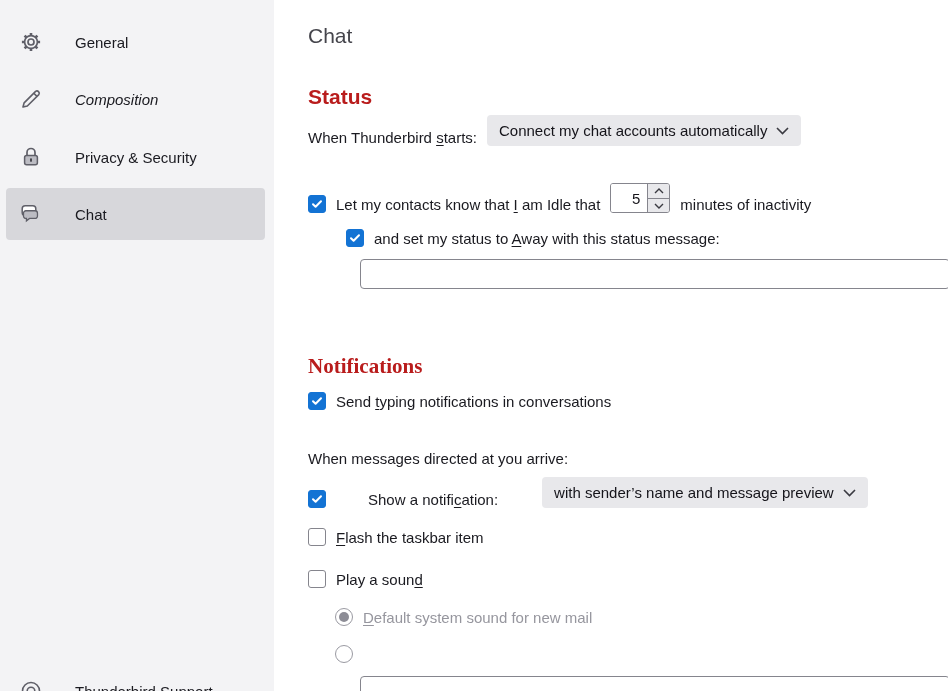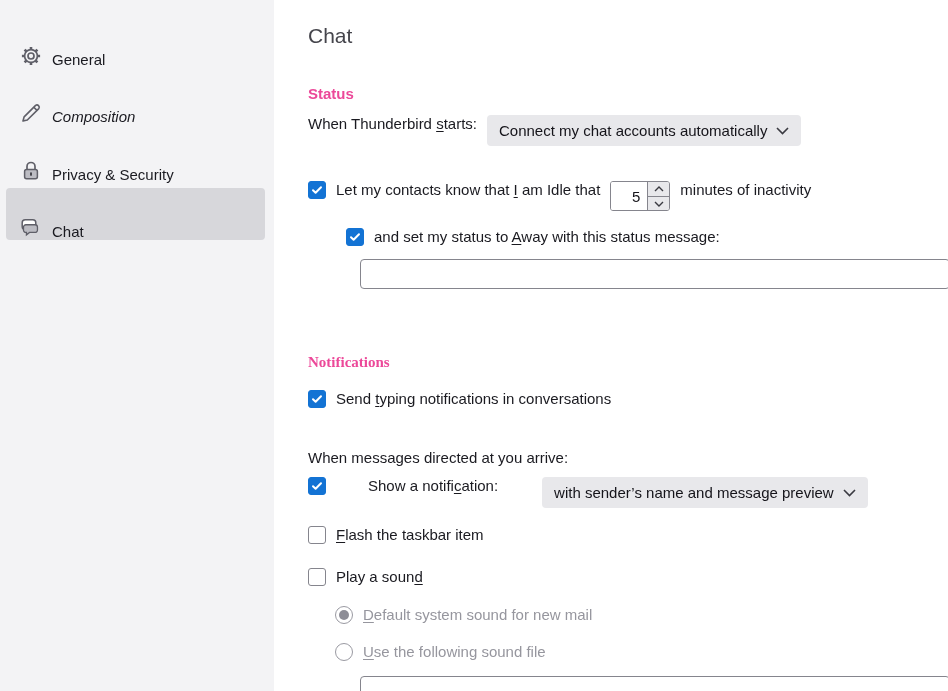--- a/index.html
+++ b/index.html
@@ -11,42 +11,42 @@
   }
   .app { position:relative; width:948px; height:691px; overflow:hidden; }
 
   
   .sidebar {
     position:absolute; left:0; top:0; width:274px; height:691px;
     background:#f3f3f5;
   }
   .nav-item {
     position:absolute; left:6px; width:259px; height:52px;
-    display:flex; align-items:flex-end; gap:9px; padding-left:13px;
+    display:flex; align-items:center; gap:32px; padding-left:13px;
     border-radius:4px; cursor:pointer;
   }
   .nav-item.selected { background:#d7d7db; }
   .nav-label { font-size:15px; color:#1a1a20; }
   .icon { display:flex; align-items:center; justify-content:center; width:24px; height:24px; flex:0 0 auto; }
 
   
   .main {
     position:absolute; left:274px; top:0; width:674px; height:691px;
     background:#ffffff; overflow:hidden;
   }
   .page-title {
     position:absolute; left:34px; top:24px; margin:0;
     font-size:21px; font-weight:400; color:#45454c;
   }
   .section-heading {
     position:absolute; left:34px; margin:0;
-    font-size:15px; font-weight:700; color:#ec4899;
+    font-size:21px; font-weight:700; color:#b91c1c;
   }
   .row {
-    position:absolute; display:flex; align-items:flex-start;
+    position:absolute; display:flex; align-items:flex-end;
     font-size:15px; color:#1a1a20; white-space:nowrap;
   }
   .ak { text-decoration:underline; text-underline-offset:2px; }
 
   
   .menulist {
     display:inline-flex; align-items:center; gap:9px;
     height:31px; padding:8px 12px;
     background:#e8e8eb; border:none; border-radius:4px;
     font-family:inherit; font-size:15px; color:#15141a; cursor:pointer;
@@ -269,19 +269,18 @@
 
     <div class="row disabled" style="left:61px; top:606px; height:20px;">
       <span class="radio selected"></span>
       <span class="gap-sm"></span>
       <span><span></span><span class="ak">D</span><span>efault system sound for new mail</span></span>
     </div>
 
     <div class="row disabled" style="left:61px; top:643px; height:20px;">
       <span class="radio"></span>
       <span class="gap-sm"></span>
-      <span><span></span><span class="ak">U</span><span>se the following sound file</span></span>
     </div>
 
     <input class="text-input" style="top: 676px;" value="">
 
   </main>
 </div>
 
 </body></html>

